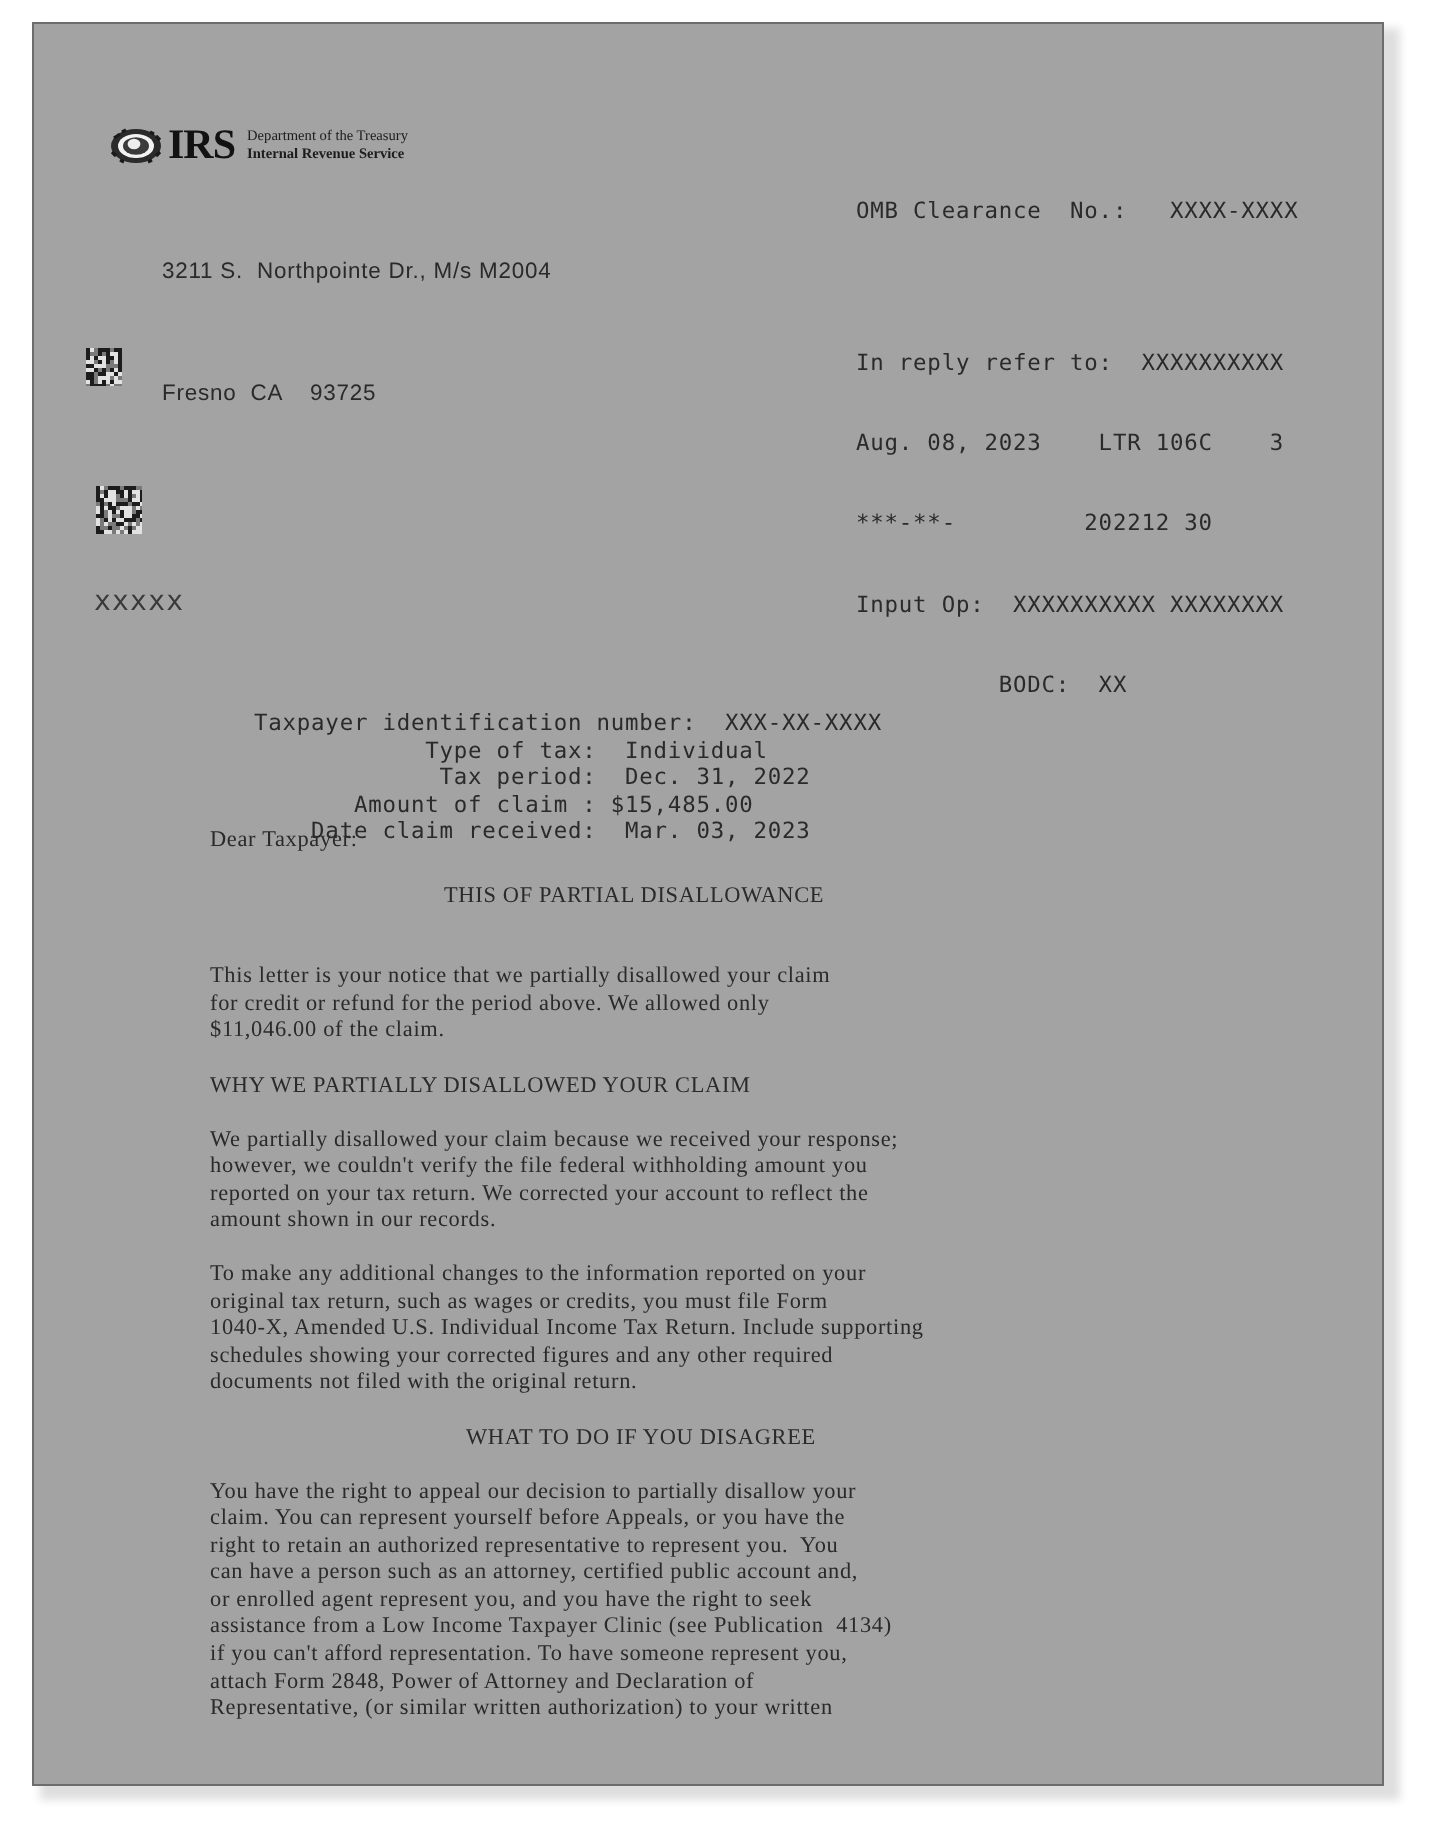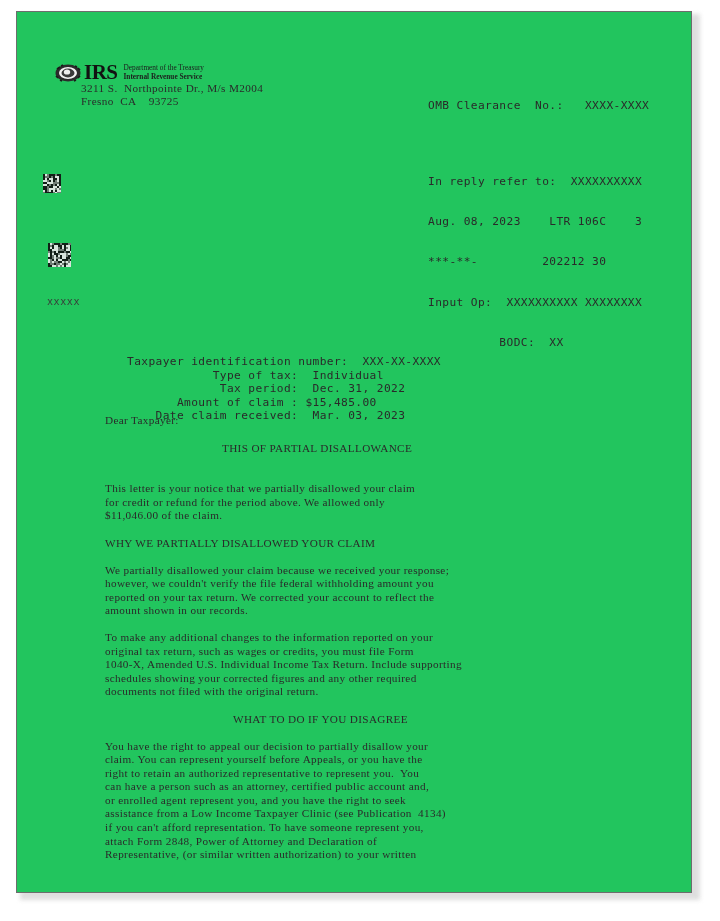--- a/index.html
+++ b/index.html
@@ -24,21 +24,21 @@
     filter: blur(2px);
     opacity: 0.85;
   }
 
   #page {
     position: absolute;
     left: 16px;
     top: 11px;
     width: 676px;
     height: 882px;
-    background: #22c55e;
+    background: #a3a3a3;
     border: 1.5px solid #6d6d6d;
     box-sizing: border-box;
     overflow: hidden;
   }
 
   
   #letterhead {
     position: absolute;
     left: 38px;
     top: 50px;
@@ -69,27 +69,28 @@
     font-family: "Liberation Serif", serif;
     font-size: 7.3px;
     line-height: 8.4px;
     color: #1c1c1c;
     margin-left: 6px;
     padding-bottom: 1px;
   }
   .irs-dept b { font-weight: bold; }
 
   .addr-line {
-    font-family: Liberation Serif, serif;
+    font-family: Liberation Sans, sans-serif;
     font-size: 11.2px;
     line-height: 13.4px;
     letter-spacing: 0.4px;
     color: #2a2a2a;
     white-space: pre;
     margin-left: 26px;
+    margin-top: 48px;
   }
 
   #refblock {
     position: absolute;
     left: 411px;
     top: 60px;
     font-size: 11.2px;
     line-height: 13.4px;
     letter-spacing: 0.4px;
     color: #2a2a2a;
@@ -103,21 +104,21 @@
     background: #8a8a8a;
     opacity: 0.92;
   }
   #redact-1 { left: 26px; top: 162px; width: 18px; height: 19px; }
   #redact-2 { left: 31px; top: 231px; width: 23px; height: 24px; }
 
   #addr-placeholder {
     position: absolute;
     left: 30px;
     top: 283px;
-    font-size: 10px;
+    font-size: 14px;
     line-height: 13.4px;
     letter-spacing: 0.6px;
     color: #3a3a3a;
     white-space: pre;
     text-align: right;
   }
 
   
   #casefacts {
     position: absolute;

